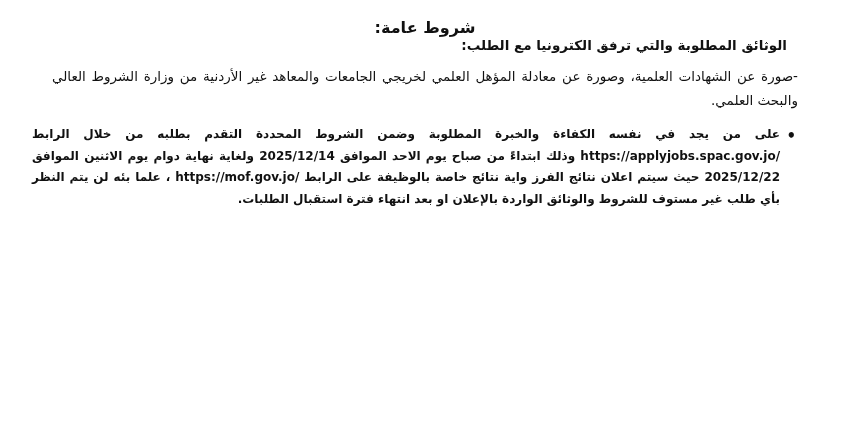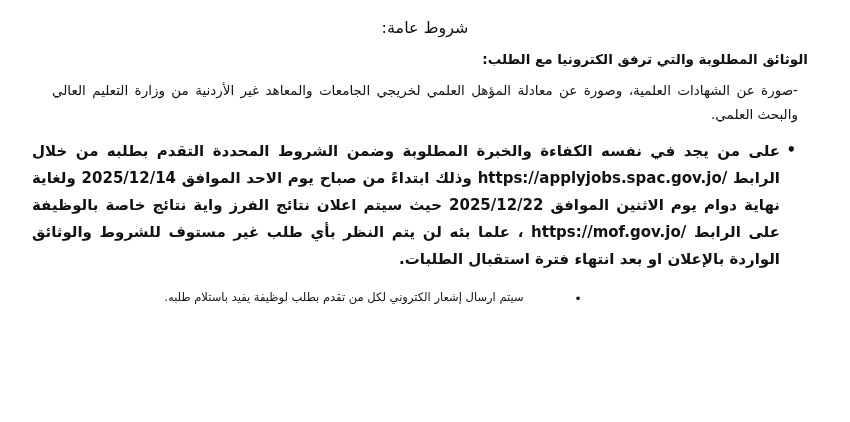--- a/index.html
+++ b/index.html
@@ -16,50 +16,50 @@
   }
   .page {
     position: relative;
     width: 850px;
     height: 422px;
     box-sizing: border-box;
     padding: 10px 22px 0 22px;
   }
   .doc-title {
     text-align: center;
-    font-weight: normal;
+    font-weight: bold;
     font-size: 16px;
-    margin: 8px 0 14px 0;
+    margin: 8px 0 0 0;
     letter-spacing: 0px;
   }
   .subhead {
     font-weight: bold;
     font-size: 13.5px;
     text-align: right;
-    margin: 0 20px 12px 30px;
+    margin: 0 41px 12px 30px;
   }
   .para {
     font-size: 13.5px;
     line-height: 1.75;
     text-align: justify;
     text-align-last: right;
     margin: 0 30px 12px 30px;
     font-weight: 500;
   }
   .bullet-block {
     margin: 0 12px 10px 10px;
   }
   ul.bullets {
     margin: 0;
     padding: 0 22px 0 0;
     list-style: none;
   }
   ul.bullets > li {
     position: relative;
-    font-size: 15px;
+    font-size: 12px;
     line-height: 1.8;
     text-align: justify;
     text-align-last: right;
     margin-bottom: 8px;
     padding-right: 14px;
   }
   ul.bullets > li::before {
     content: "\2022";
     position: absolute;
     right: -2px;
@@ -107,36 +107,35 @@
 </style>
 </head>
 <body>
 
 <div class="page">
 
   <div class="doc-title">شروط عامة:</div>
 
   <div class="subhead">الوثائق المطلوبة والتي ترفق الكترونيا مع الطلب:</div>
 
-  <div class="para">-صورة عن الشهادات العلمية، وصورة عن معادلة المؤهل العلمي لخريجي الجامعات والمعاهد غير الأردنية من وزارة التعليم العالي والبحث العلمي.</div>
+  <div class="para">-صورة عن الشهادات العلمية، وصورة عن معادلة المؤهل العلمي لخريجي الجامعات والمعاهد غير الأردنية من وزارة الشروط العالي والبحث العلمي.</div>
 
 
   <div class="bullet-block">
     <ul class="bullets">
       <li class="main-item">
         <span>على من يجد في نفسه الكفاءة والخبرة المطلوبة وضمن الشروط المحددة التقدم بطلبه من خلال الرابط</span>
         <span class="link">https://applyjobs.spac.gov.jo/</span>
         <span>وذلك ابتداءً من صباح يوم الاحد الموافق</span>
         <span class="num">2025/12/14</span>
         <span>ولغاية نهاية دوام يوم الاثنين الموافق</span>
         <span class="num">2025/12/22</span>
         <span>حيث سيتم اعلان نتائج الفرز واية نتائج خاصة بالوظيفة على الرابط</span>
         <span class="link">https://mof.gov.jo/</span>
         <span>، علما بئه لن يتم النظر بأي طلب غير مستوف للشروط والوثائق الواردة بالإعلان او بعد انتهاء فترة استقبال الطلبات.</span>
       </li>
     </ul>
 
     <ul class="small-bullets">
-      <li>سيتم ارسال إشعار الكتروني لكل من تقدم بطلب لوظيفة يفيد باستلام طلبه.</li>
     </ul>
   </div>
 
 </div>
 
 </body></html>

